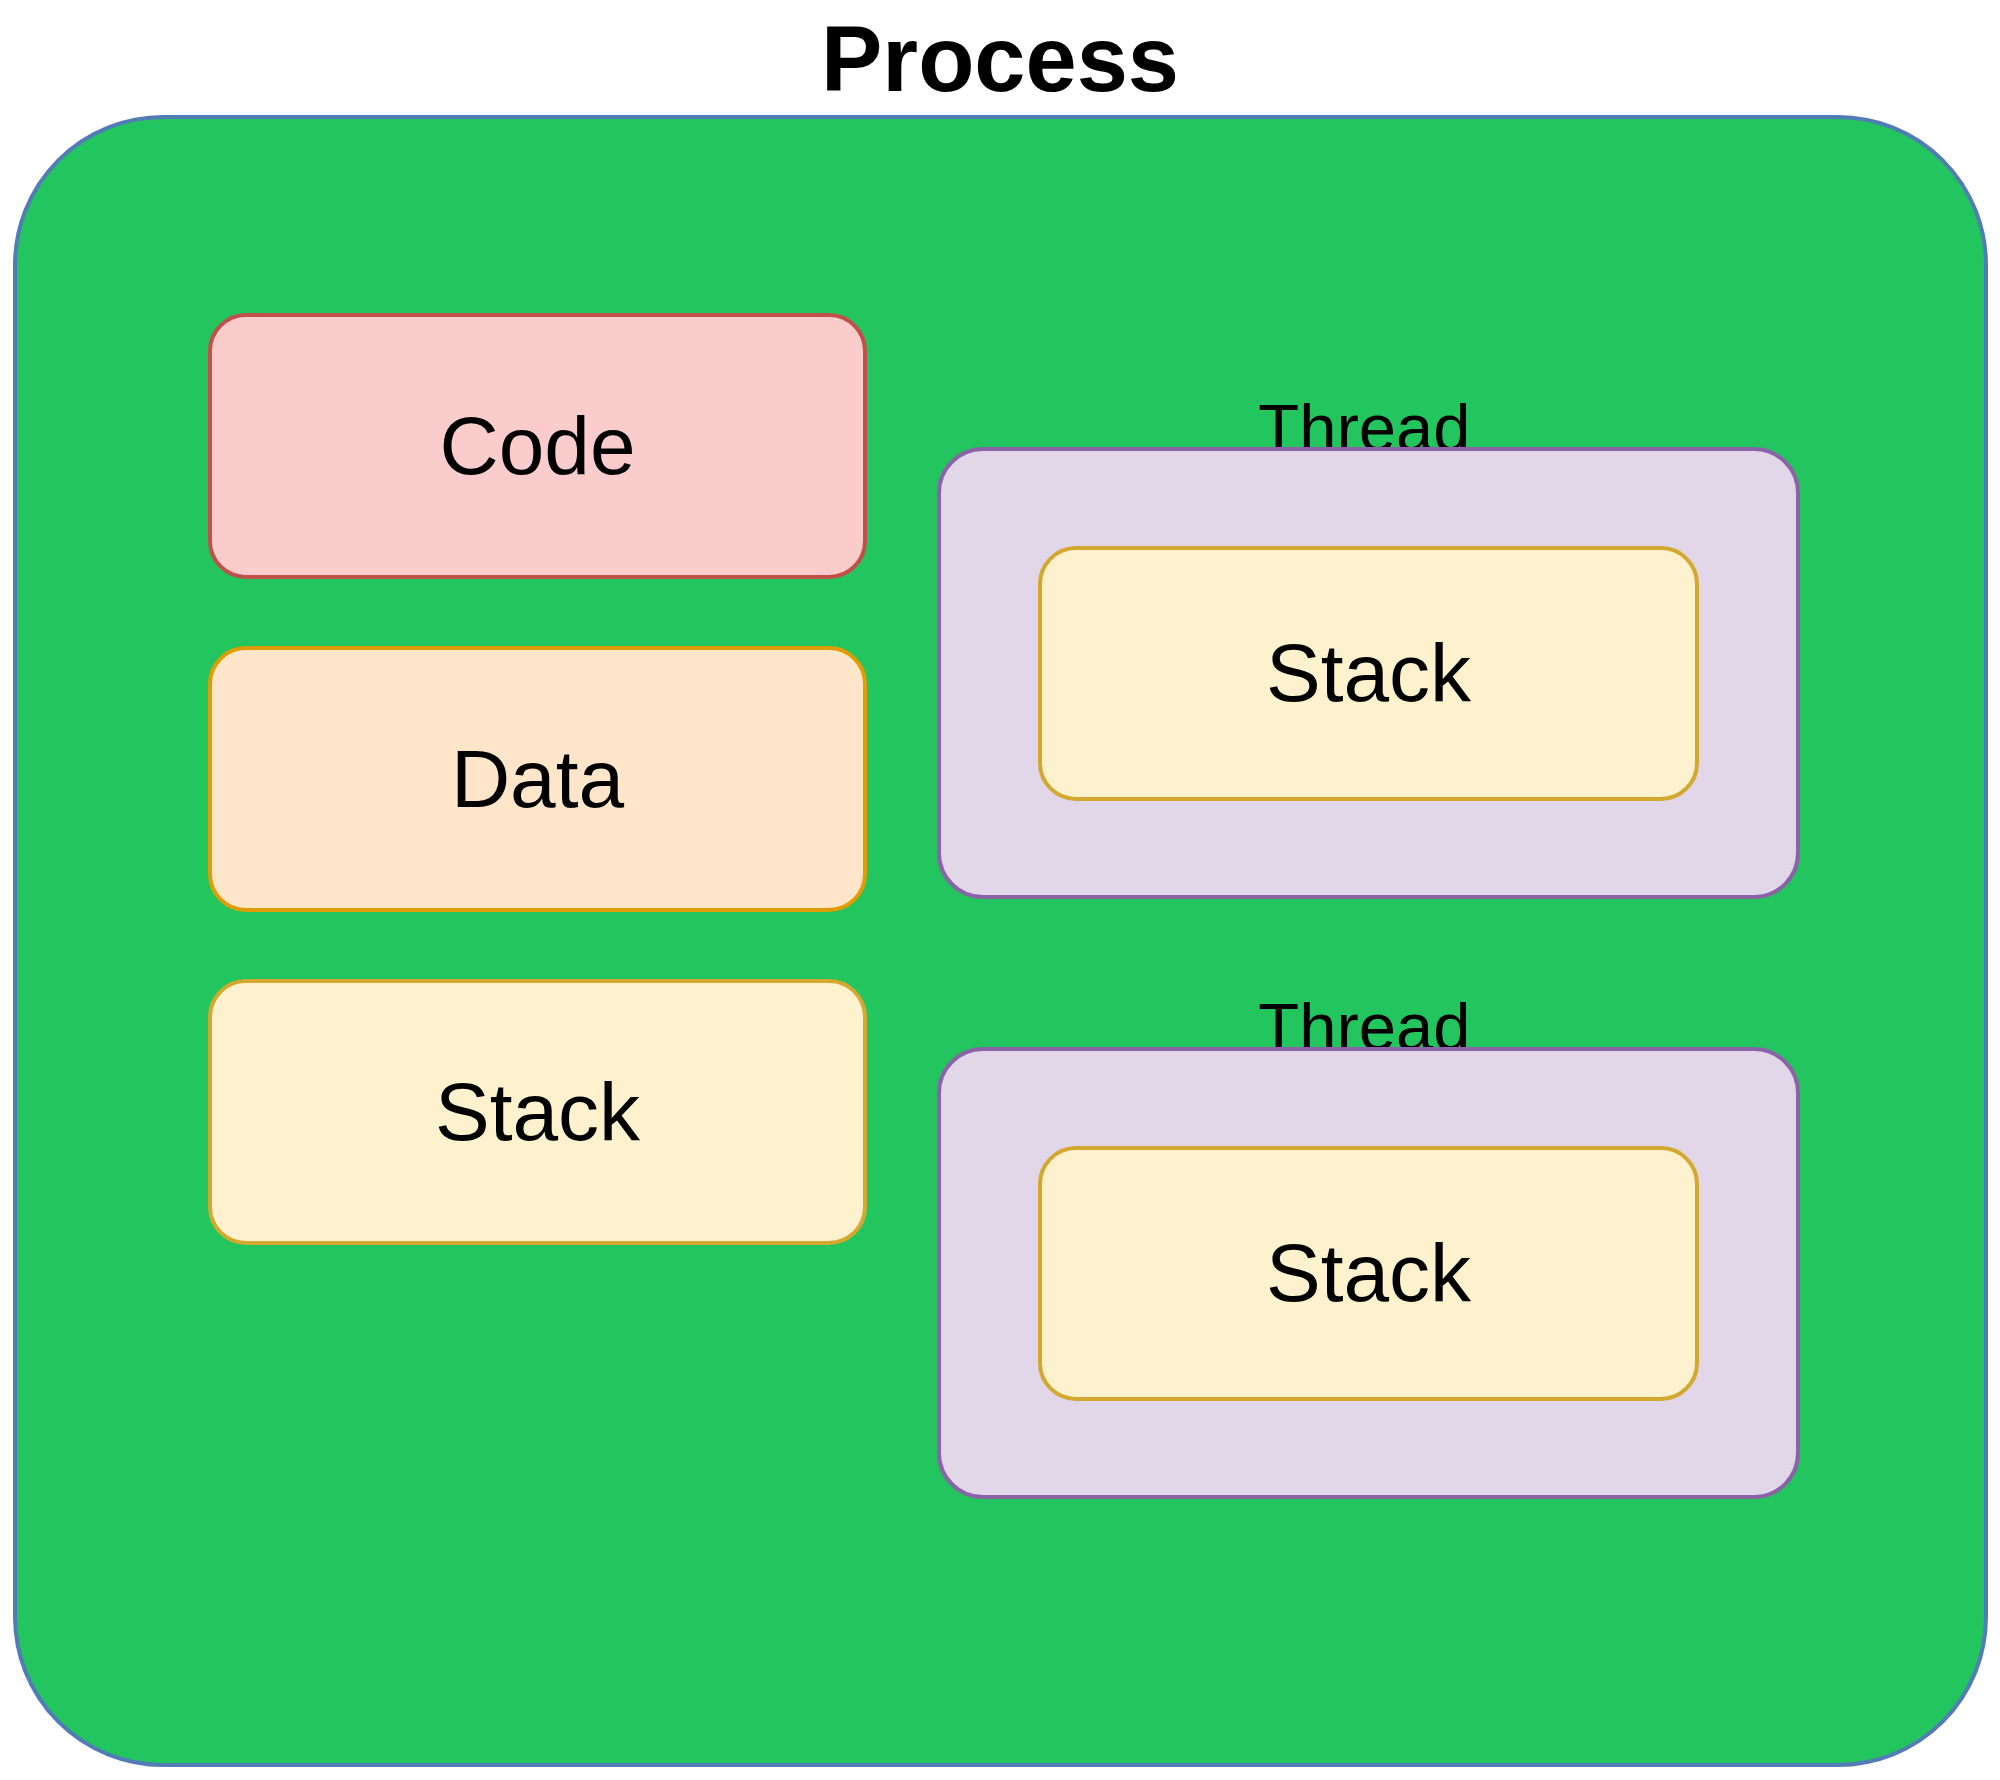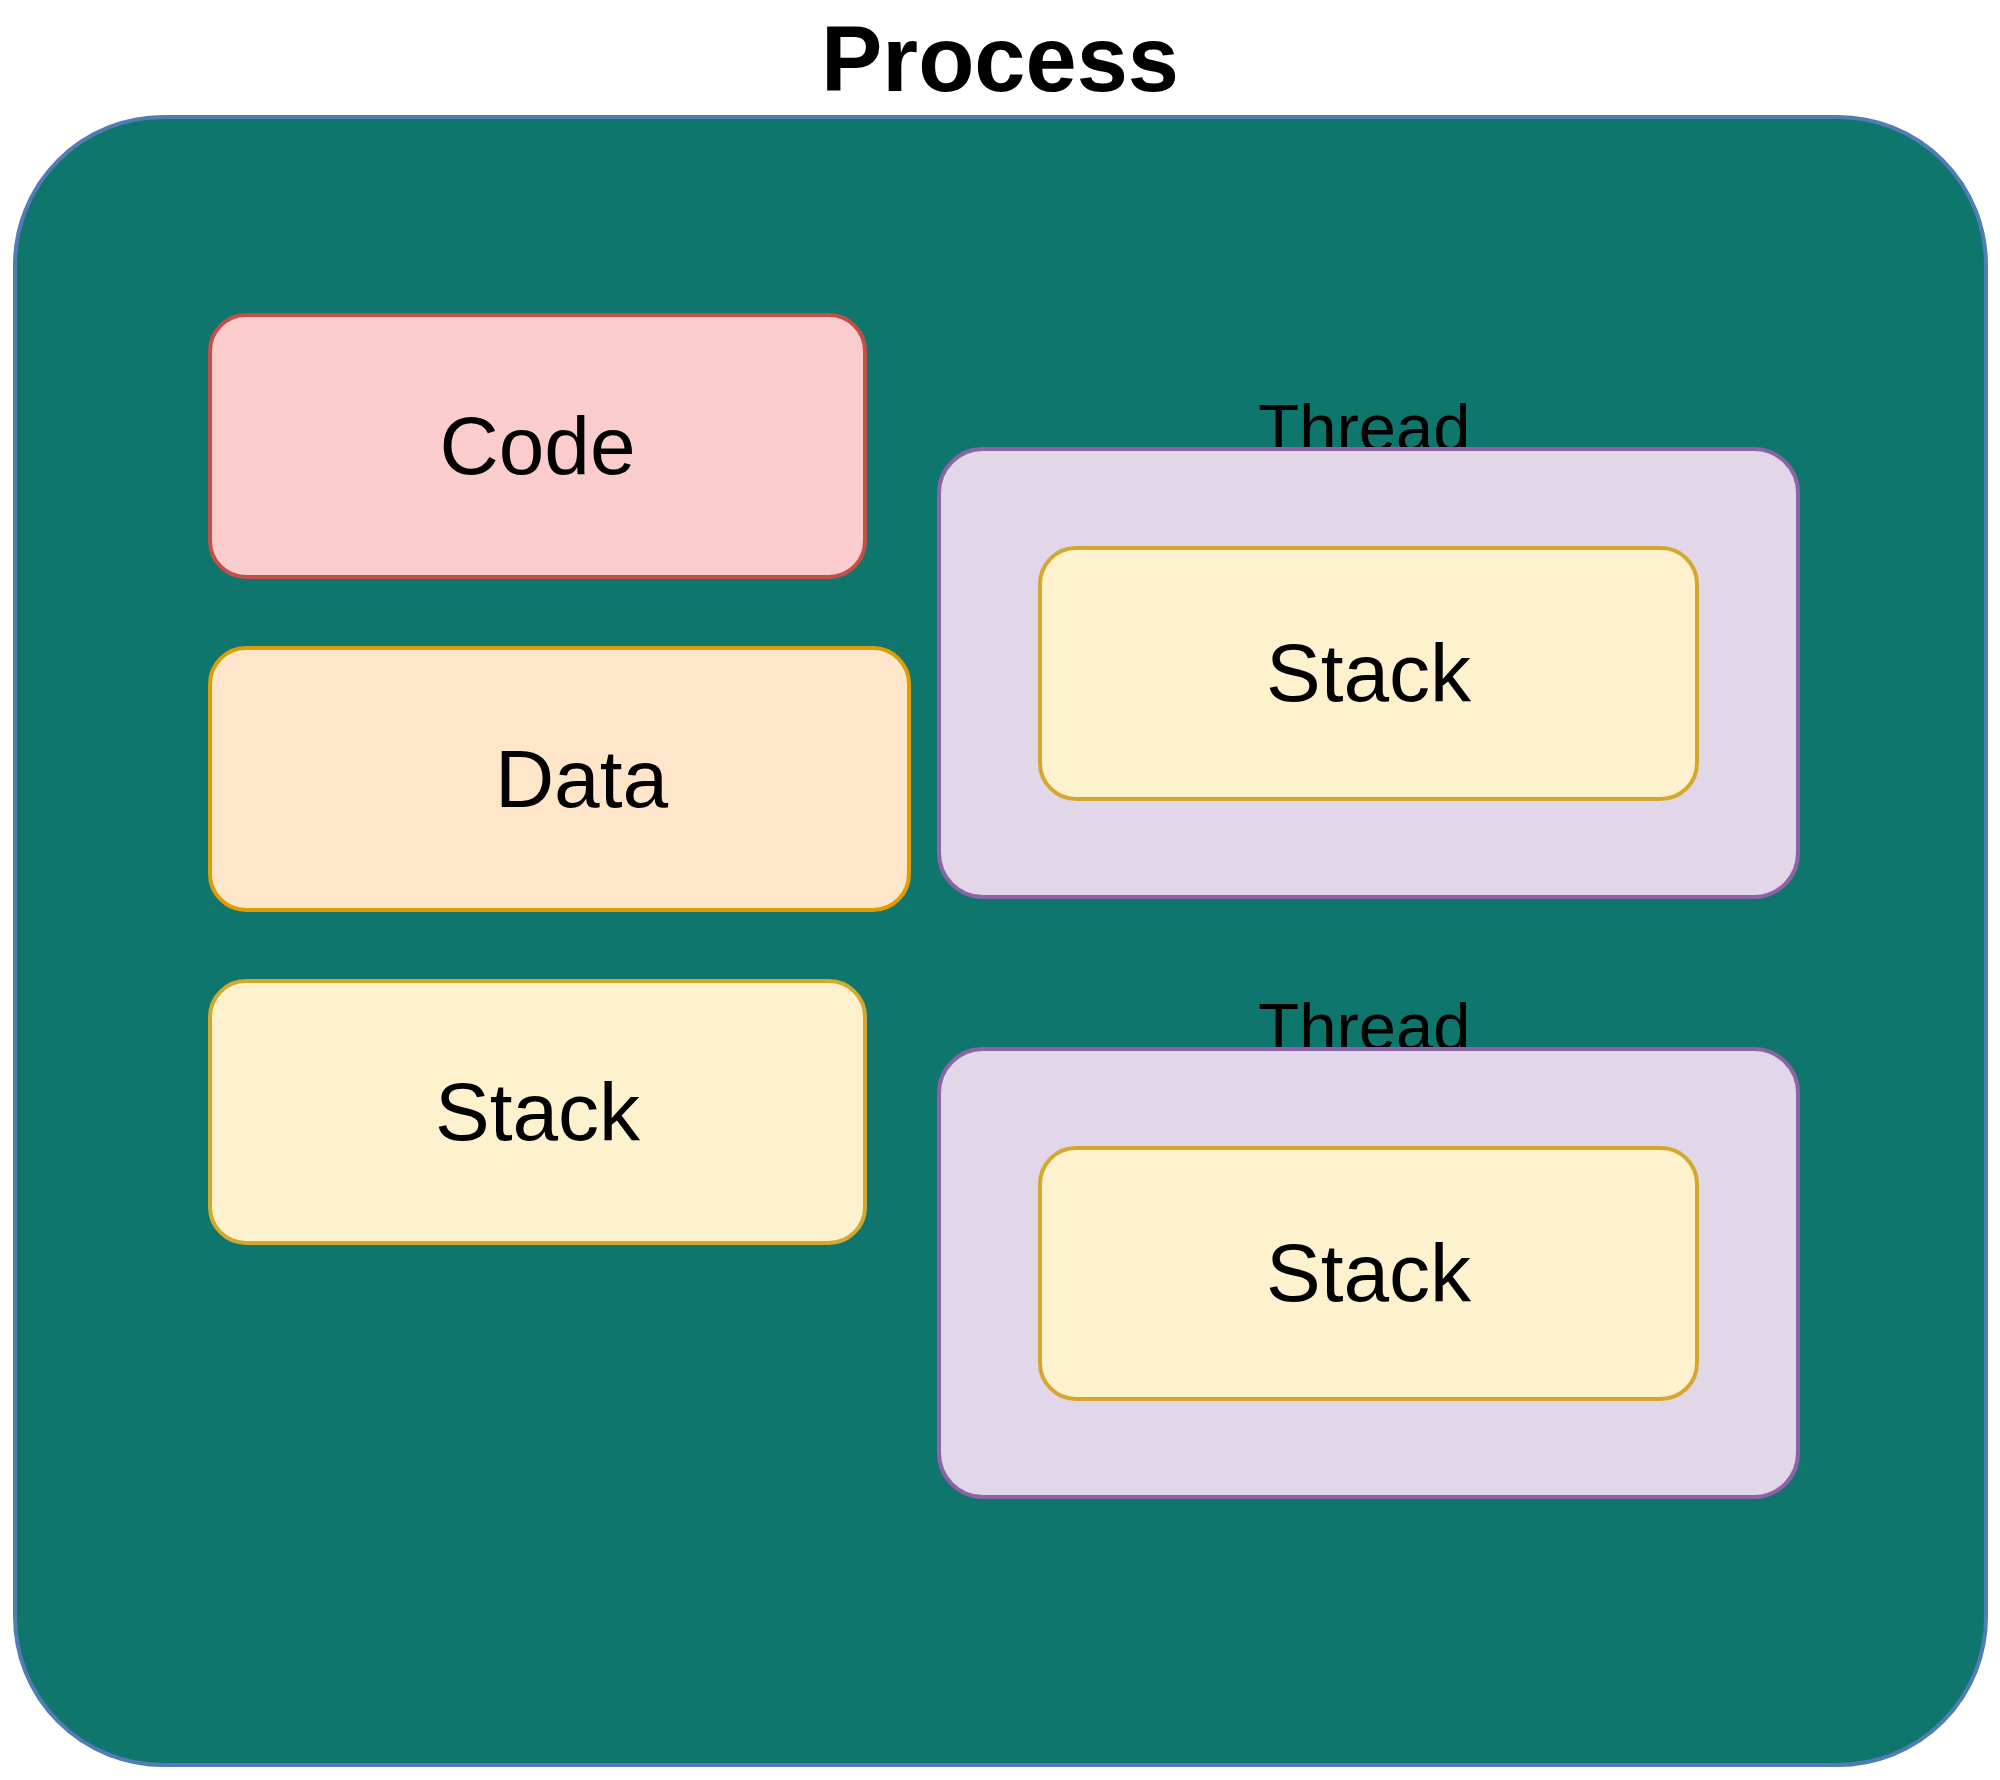--- a/index.html
+++ b/index.html
@@ -28,38 +28,38 @@
     line-height: 110px;
     font-weight: 700;
     color: #000000;
   }
   .process-box {
     position: absolute;
     left: 13px;
     top: 115px;
     width: 1967px;
     height: 1644px;
-    background: #0f766e;
+    background: #22c55e;
     border: 4px solid #527CB6;
     border-radius: 150px;
   }
   .seg-box {
     position: absolute;
     left: 191px;
     width: 651px;
     height: 258px;
     border: 4px solid;
     border-radius: 38px;
     display: flex;
     align-items: center;
     justify-content: center;
     font-size: 82px;
   }
   .seg-code  { top: 194px;  background: #FACCCB; border-color: #C34F4A; }
-  .seg-data  { top: 527px;  background: #FFE5C9; border-color: #E09C05; padding-left: 44px; }
+  .seg-data  { top: 527px;  background: #FFE5C9; border-color: #E09C05; }
   .seg-stack { top: 860px;  background: #FDF2CD; border-color: #D4A82F; }
   .seg-heap  { top: 1193px; background: #D6E8D1; border-color: #5FAC49; }
   .thread-label {
     position: absolute;
     left: 920px;
     width: 855px;
     text-align: center;
     font-size: 67px;
     line-height: 98px;
     font-weight: 400;

